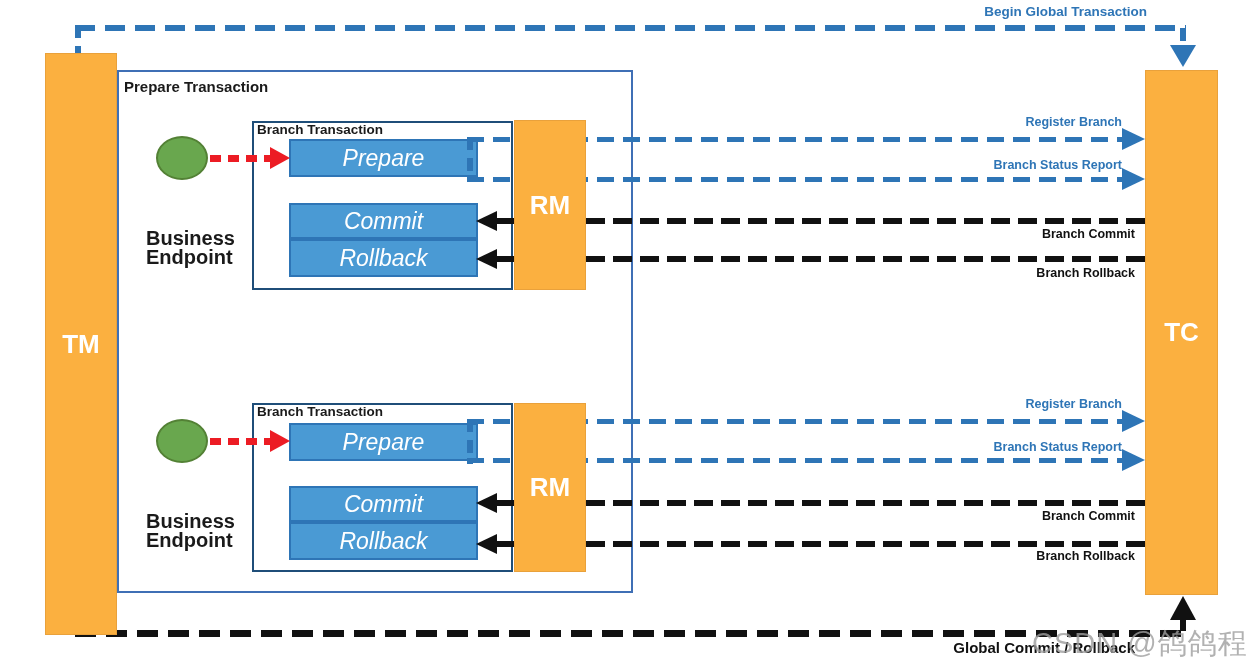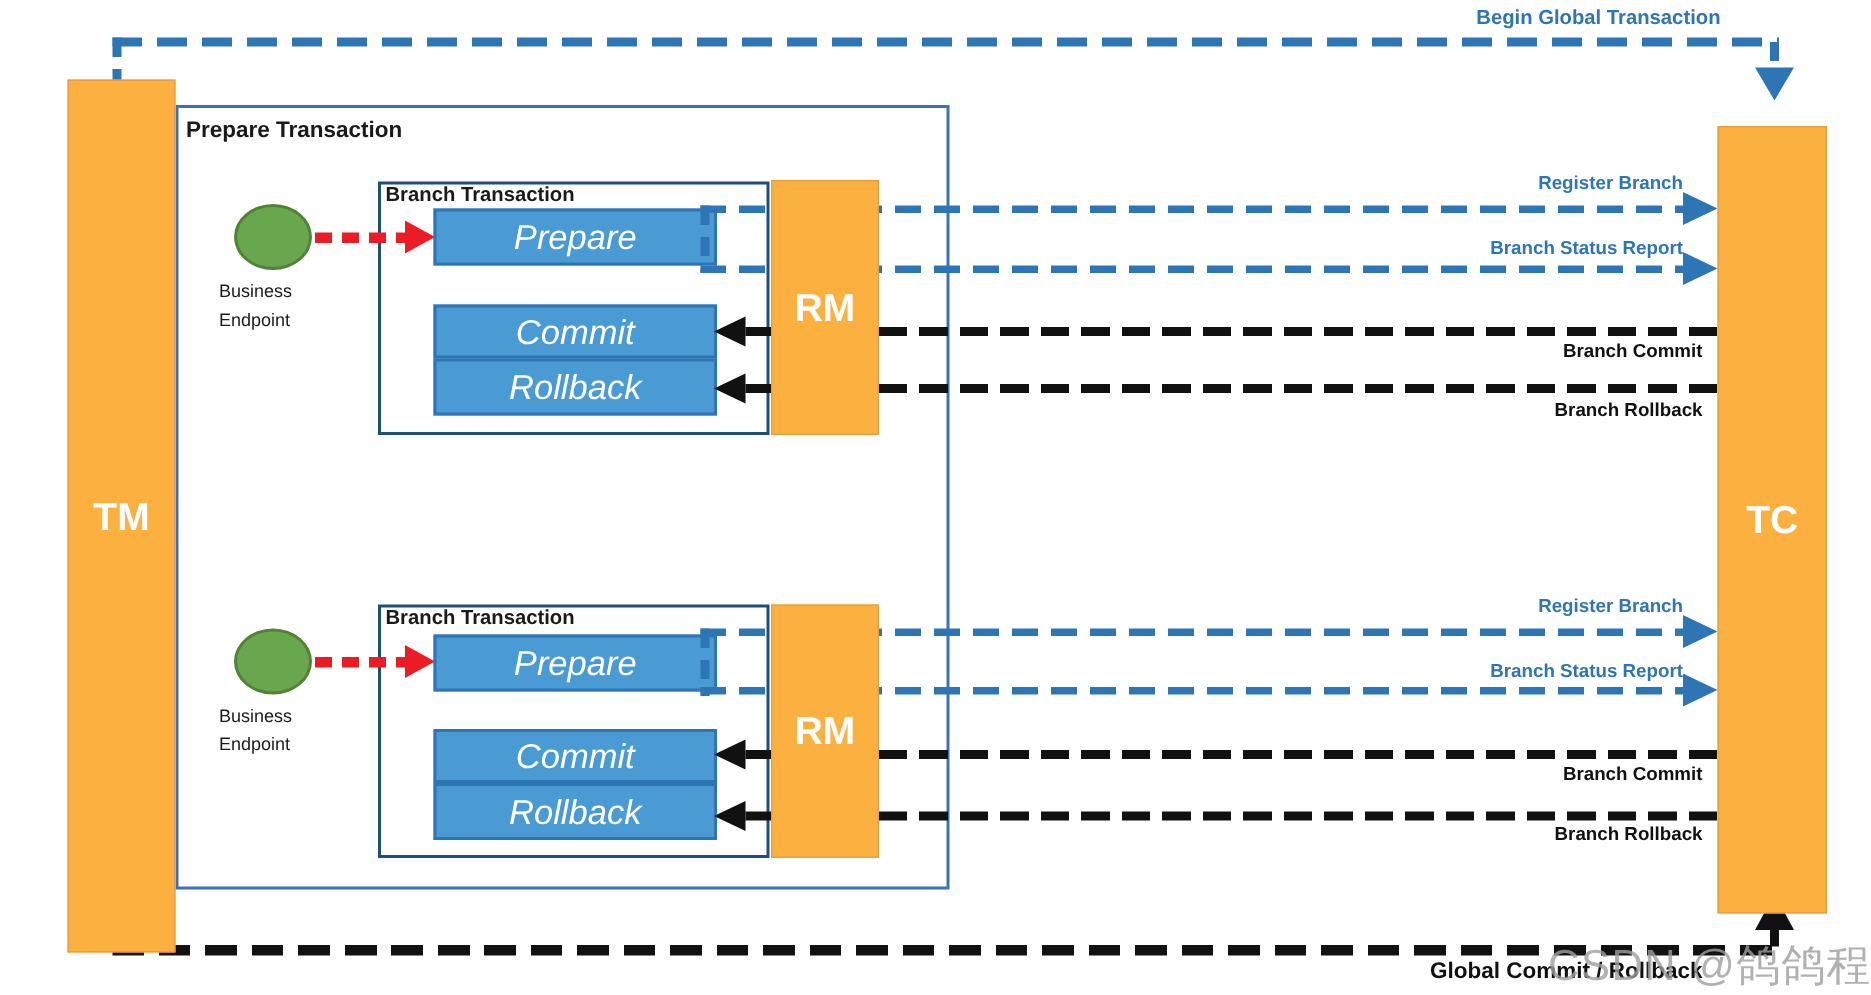--- a/index.html
+++ b/index.html
@@ -19,21 +19,21 @@
 
   
   .step{background:#4A9AD4;border:2px solid #2E75B6;box-sizing:border-box;z-index:3;
         display:flex;align-items:center;justify-content:center;color:#fff;
         font-style:italic;font-size:23px;}
 
   .rm{background:#FBB040;border:1px solid #E9A13B;z-index:5;display:flex;align-items:center;justify-content:center;
       color:#fff;font-weight:bold;font-size:26px;box-sizing:border-box;}
 
   .circle{width:52px;height:44px;border-radius:50%;background:#69A74E;border:2px solid #538135;z-index:3;box-sizing:border-box;}
-  .bizlabel{font-size:12px;font-weight:normal;color:#1a1a1a;line-height:19px;z-index:3;}
+  .bizlabel{font-size:20px;font-weight:bold;color:#1a1a1a;line-height:19px;z-index:3;margin-top:44px;}
 
   
   .hblue{height:5px;background:repeating-linear-gradient(90deg,#2E75B6 0 17px,transparent 17px 26px);z-index:4;}
   .vblue{width:6px;background:repeating-linear-gradient(180deg,#2E75B6 0 13px,transparent 13px 21px);z-index:4;}
   .hblue-big{height:6px;background:repeating-linear-gradient(90deg,#2E75B6 0 20px,transparent 20px 30px);z-index:4;}
   .hblack{height:6px;background:repeating-linear-gradient(90deg,#111 0 19px,transparent 19px 27px);z-index:4;}
   .hblack-big{height:7px;background:repeating-linear-gradient(90deg,#111 0 21px,transparent 21px 31px);z-index:4;}
   .vblack{width:6px;background:repeating-linear-gradient(180deg,#111 0 12px,transparent 12px 20px);z-index:4;}
   .hred{height:7px;background:repeating-linear-gradient(90deg,#EC1C24 0 11px,transparent 11px 18px);z-index:4;}
   .solidblack{background:#111;z-index:4;}
@@ -133,17 +133,17 @@
   <div class="abs tri tri-down-blue" style="left:1170px;top:45px;"></div>
   <div class="abs msg-top" style="left:947px;top:4px;width:200px;">Begin Global Transaction</div>
 
   <div class="abs vblack" style="left:75px;top:597px;height:36px;"></div>
   <div class="abs hblack-big" style="left:75px;top:630px;width:1110px;"></div>
   <div class="abs vblack" style="left:1180px;top:620px;height:11px;"></div>
   <div class="abs tri tri-up-black" style="left:1170px;top:596px;"></div>
   <div class="abs msg-black" style="left:935px;top:639px;width:200px;font-size:15px;">Global Commit / Rollback</div>
 
   <div class="abs bar" style="left:45px;top:53px;width:72px;height:582px;">TM</div>
-  <div class="abs bar" style="left:1145px;top:84px;width:73px;height:525px;">TC</div>
+  <div class="abs bar" style="left:1145px;top:70px;width:73px;height:525px;">TC</div>
 
   <div class="abs watermark" style="left:1032px;top:624px;">CSDN @鸽鸽程序猿</div>
 
 </div>
 
 </body></html>

